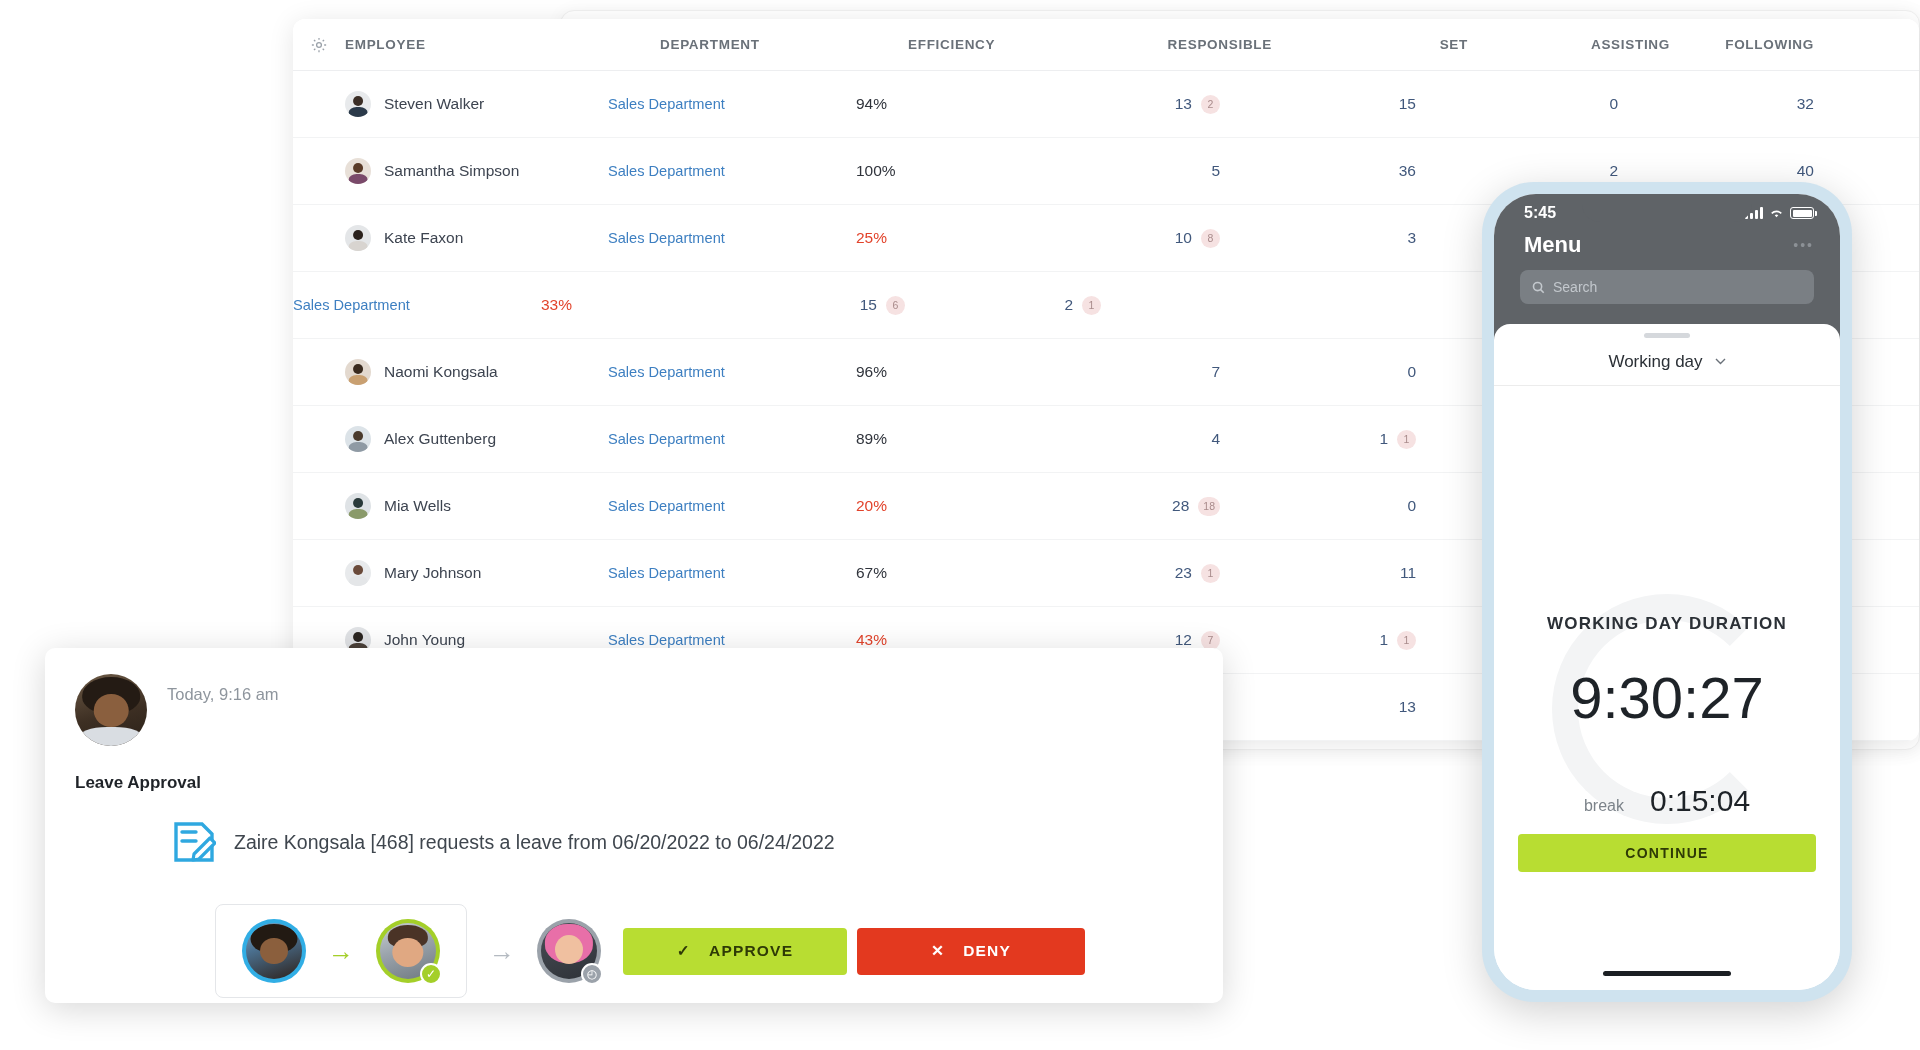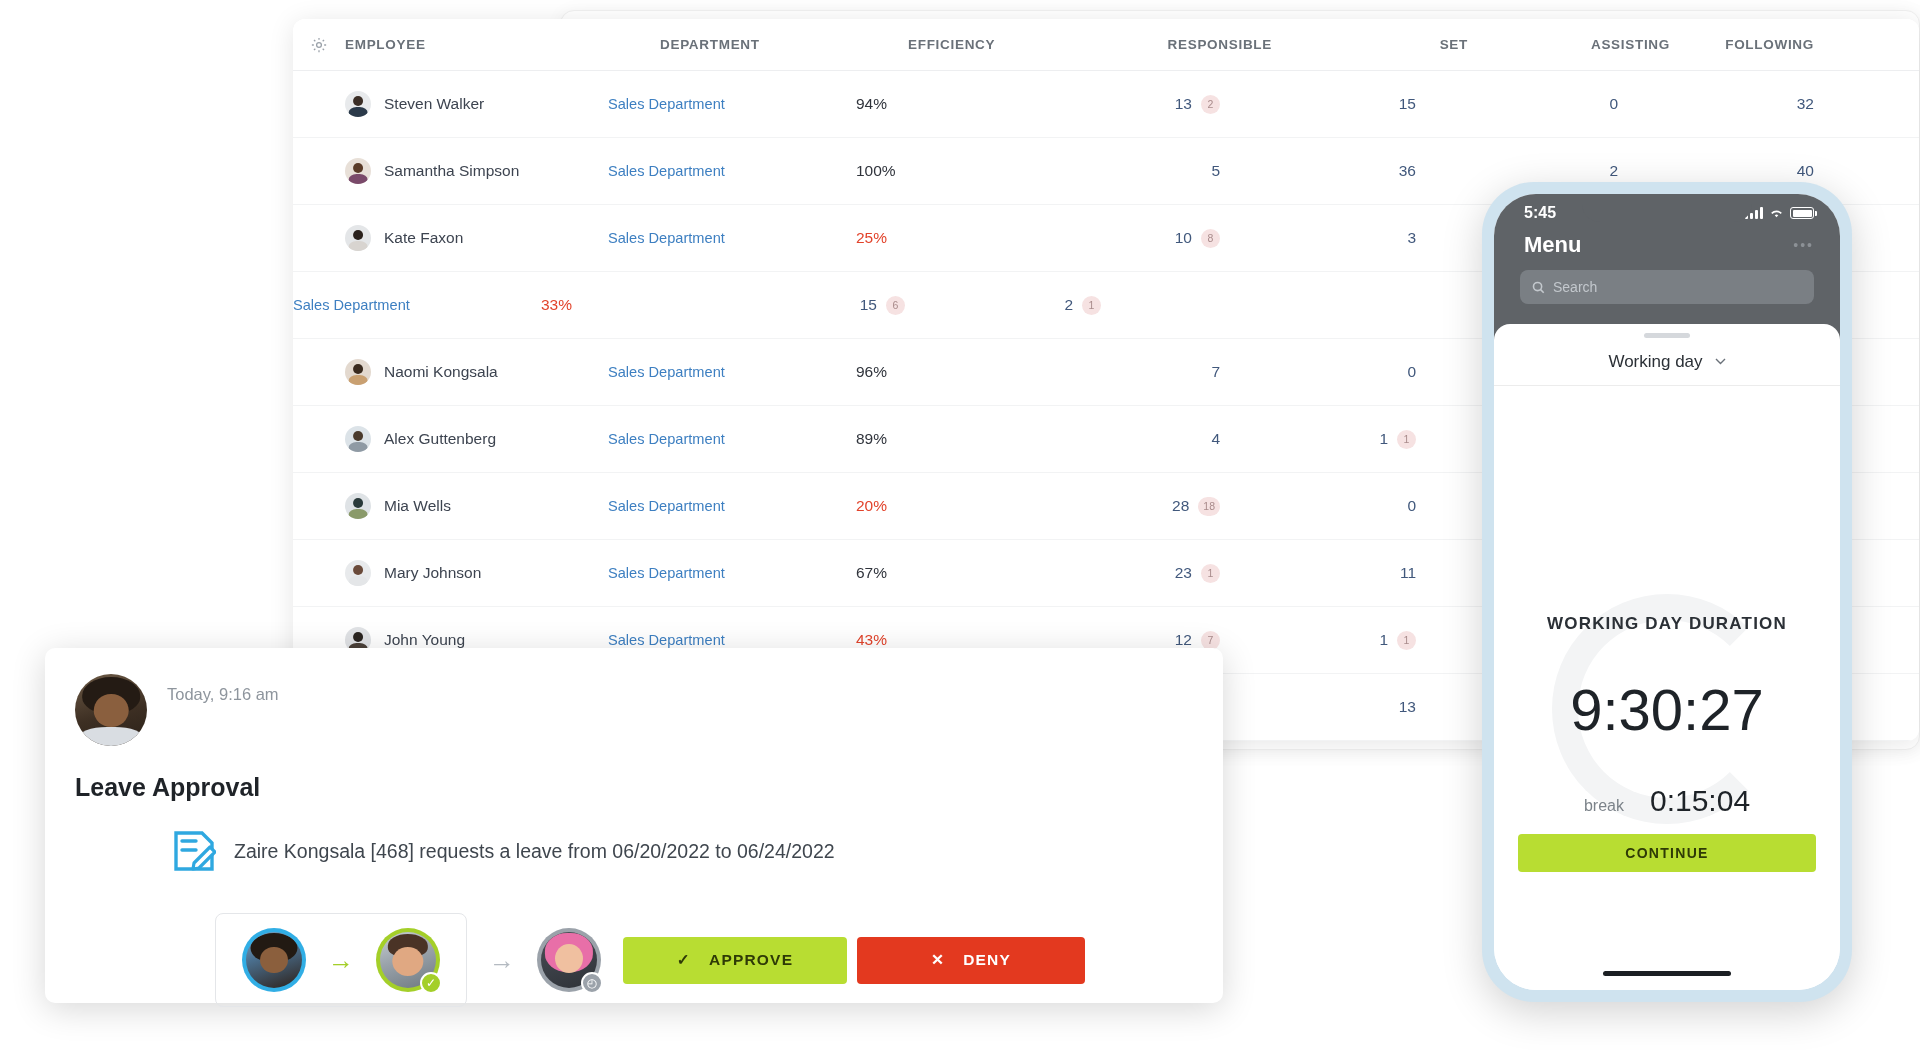--- a/index.html
+++ b/index.html
@@ -128,21 +128,21 @@
   .notif-avatar .shirt {
     position:absolute; left:50%; bottom:-8%; transform:translateX(-50%);
     width:92%; height:34%; border-radius:44% 44% 0 0;
     background:#d9dde2;
   }
   .notif-head-line { display:flex; align-items:center; gap:11px; }
   .notif-author { font-size: 20.5px; color:#2e6fba; font-weight:bold; cursor:pointer;}
   .chev { font-size: 17px; color:#9aa2ac; }
   .notif-recipients { font-size:20px; color:#5b6168; }
   .notif-time { font-size:16.5px; color:#8e959d; margin-top:11px; }
-  .notif-subject { font-size:25px; color:#1f2328; font-weight:bold; margin-top:27px;}
+  .notif-subject { font-size:17px; color:#1f2328; font-weight:bold; margin-top:27px;}
   .notif-body-row { display:flex; align-items:center; gap:18px; margin-top:27px; padding-left:97px;}
   .doc-icon { width:44px; height:44px; flex:0 0 44px; }
   .notif-text { font-size:19.5px; color:#3f464e; }
 
   .flow-row { display:flex; align-items:center; gap:0; margin-top:40px; padding-left:140px;}
   .flow-box {
     display:flex; align-items:center; gap:22px;
     border:1px solid #e4e6e9; border-radius:8px;
     padding:14px 26px;
   }
@@ -237,21 +237,21 @@
     border:26px solid #f3f4f5;
     border-right-color:#fff;
   }
   .wd-label {
     position:absolute; left:0; right:0; top:290px;
     text-align:center; font-size:17px; font-weight:bold;
     letter-spacing:1.2px; color:#2b3036;
   }
   .wd-time {
     position:absolute; left:0; right:0; top:340px;
-    text-align:center; font-size:58px; color:#1e2328; font-weight:400;margin-top:12px;
+    text-align:center; font-size:58px; color:#1e2328; font-weight:400;
   }
   .break-row {
     position:absolute; left:0; right:0; top:460px;
     display:flex; align-items:baseline; justify-content:center; gap:26px;
   }
   .break-lbl { font-size:16px; color:#7c838a; }
   .break-val { font-size:30px; color:#1e2328; }
   .continue-btn {
     position:absolute; left:24px; right:24px; top:510px;
     height:38px; border-radius:4px; border:none;

